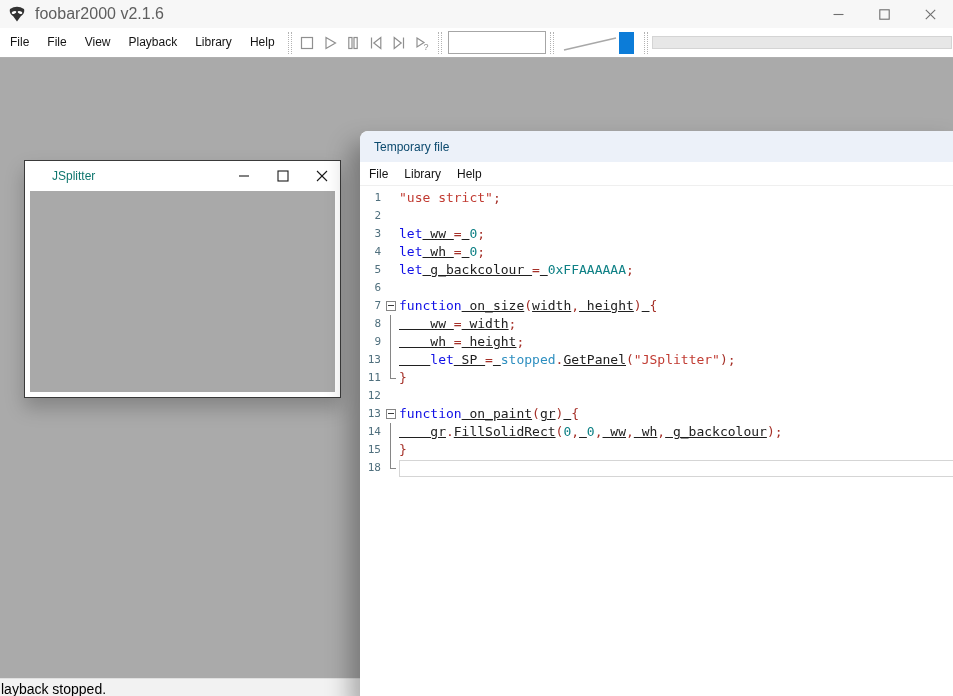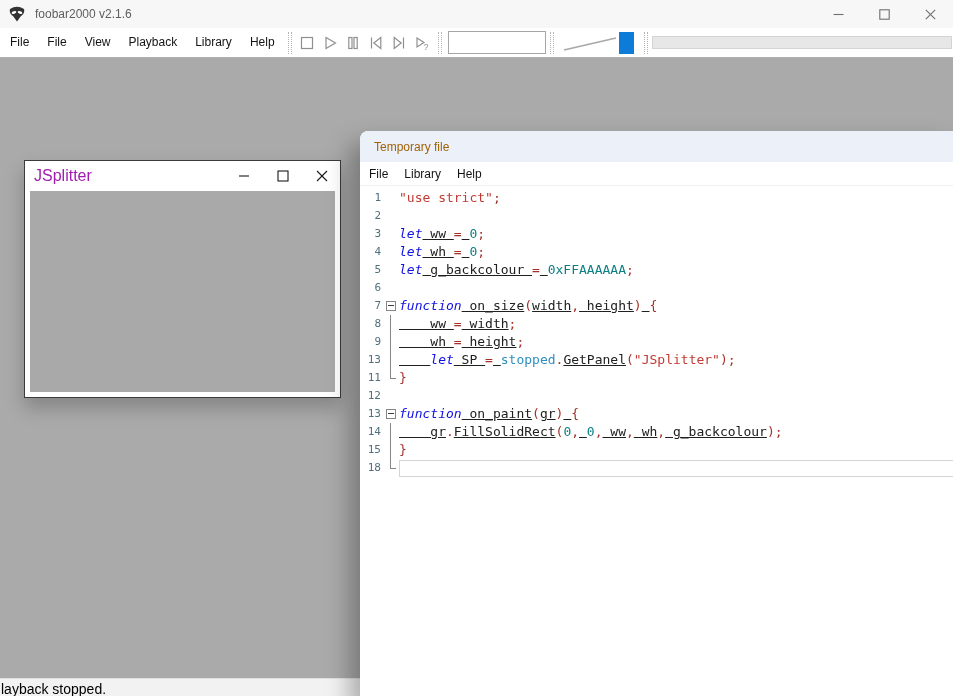--- a/index.html
+++ b/index.html
@@ -7,21 +7,21 @@
   .screen {
     position:relative; width:953px; height:696px; overflow:hidden;
     font-family:"Liberation Sans", sans-serif; background:#AAAAAA;
   }
   
   .titlebar {
     position:absolute; left:0; top:0; width:953px; height:28px;
     background:#F7F7F7; display:flex; align-items:center;
   }
   .fb-logo { width:18px; height:18px; margin-left:8px; flex:0 0 auto; }
-  .main-title { margin-left:9px; font-size:12px; color:#5E5E5E; }
+  .main-title { margin-left:9px; font-size:16px; color:#5E5E5E; }
   .win-controls { margin-left:auto; display:flex; height:100%; }
   .wbtn { width:46px; height:100%; display:flex; align-items:center; justify-content:center; }
   .wbtn svg { width:11px; height:11px; stroke:#6F6F6F; stroke-width:1.1; fill:none; }
   .toolbar-row {
     position:absolute; left:0; top:28px; width:953px; height:30px;
     background:#FFFFFF; border-bottom:1px solid #AFAFAF;
     display:flex; align-items:center;
   }
   .menus { display:flex; align-items:center; height:100%; padding-left:1px; }
   .menu-item { padding:0 9px; font-size:12px; color:#141414; line-height:29px; }
@@ -43,47 +43,47 @@
     background:#F2F2F2; border-top:1px solid #E0E0E0; overflow:hidden;
   }
   .status-text { position:absolute; left:1px; top:2px; font-size:14px; color:#000000; white-space:nowrap; }
   
   .jsplitter {
     position:absolute; left:24px; top:160px; width:317px; height:238px;
     background:#FFFFFF; border:1px solid #3A3A3A;
     box-shadow:0 10px 18px rgba(0,0,0,0.22);
   }
   .js-titlebar { position:absolute; left:0; top:0; right:0; height:30px; display:flex; align-items:center; }
-  .js-title { margin-left:9px; font-size:16px; color:#a21caf; }
+  .js-title { margin-left:27px; font-size:12px; color:#0f766e; }
   .js-controls { margin-left:auto; display:flex; align-items:center; gap:26px; padding-right:12px; }
   .js-btn { width:13px; height:13px; display:flex; align-items:center; justify-content:center; }
   .js-btn svg { width:12px; height:12px; stroke:#1A1A1A; stroke-width:1.1; fill:none; }
   .js-panel { position:absolute; left:5px; right:5px; top:30px; bottom:5px; background:#A9A9A9; }
   
   .editor {
     position:absolute; left:360px; top:131px; width:600px; height:572px;
     background:#FFFFFF; border-top-left-radius:8px; overflow:hidden;
     box-shadow:-10px 12px 24px rgba(0,0,0,0.30);
   }
   .ed-titlebar { height:31px; background:#ECF1F9; display:flex; align-items:center; border-top-left-radius:8px; }
-  .ed-title { margin-left:14px; font-size:12px; color:#a16207; }
+  .ed-title { margin-left:14px; font-size:12px; color:#0c4a6e; }
   .ed-menubar { height:24px; background:#FFFFFF; display:flex; align-items:center; border-bottom:1px solid #EFEFEF; padding-left:1px; }
   .ed-menu-item { padding:0 8px; font-size:12px; color:#141414; }
   .ed-code { padding-top:3px; font-family:"DejaVu Sans Mono", monospace; font-size:13px; }
   .code-line { display:flex; height:18px; line-height:18px; }
   .ln { width:23px; flex:0 0 auto; text-align:right; font-size:11px; color:var(--line_number,#50707E); padding-right:2px; }
   .fold { position:relative; width:16px; flex:0 0 auto; }
   .fold-line::before { content:''; position:absolute; left:7px; top:0; bottom:0; width:1px; background:#868686; }
   .fold-end::before { content:''; position:absolute; left:7px; top:0; height:10px; width:1px; background:#868686; }
   .fold-end::after { content:''; position:absolute; left:7px; top:9px; width:6px; height:1px; background:#868686; }
   .fold-box { position:absolute; left:3px; top:4px; width:10px; height:10px; border:1px solid #868686; background:#FFF; }
   .fold-box::after { content:''; position:absolute; left:1px; top:3px; width:6px; height:1px; background:#3C3C3C; }
   .code-text { flex:1 1 auto; white-space:pre; color:var(--plain,#202020); }
   .code-text.caret { border:1px solid #D5D5D5; height:17px; margin-top:1px; }
-  .tk-k { color:var(--keyword,#1010E6);font-style:italic; }
+  .tk-k { color:var(--keyword,#1010E6); }
   .tk-s { color:var(--string,#C13B32); }
   .tk-n { color:var(--number,#0E8085); }
   .tk-o { color:var(--operator,#A53028); }
   .tk-b { color:var(--builtin,#2E8FC0); }
   .tk-p { color:var(--plain,#202020);text-decoration:underline; }
 </style>
 </head>
 <body>
 
 <div class="screen">

